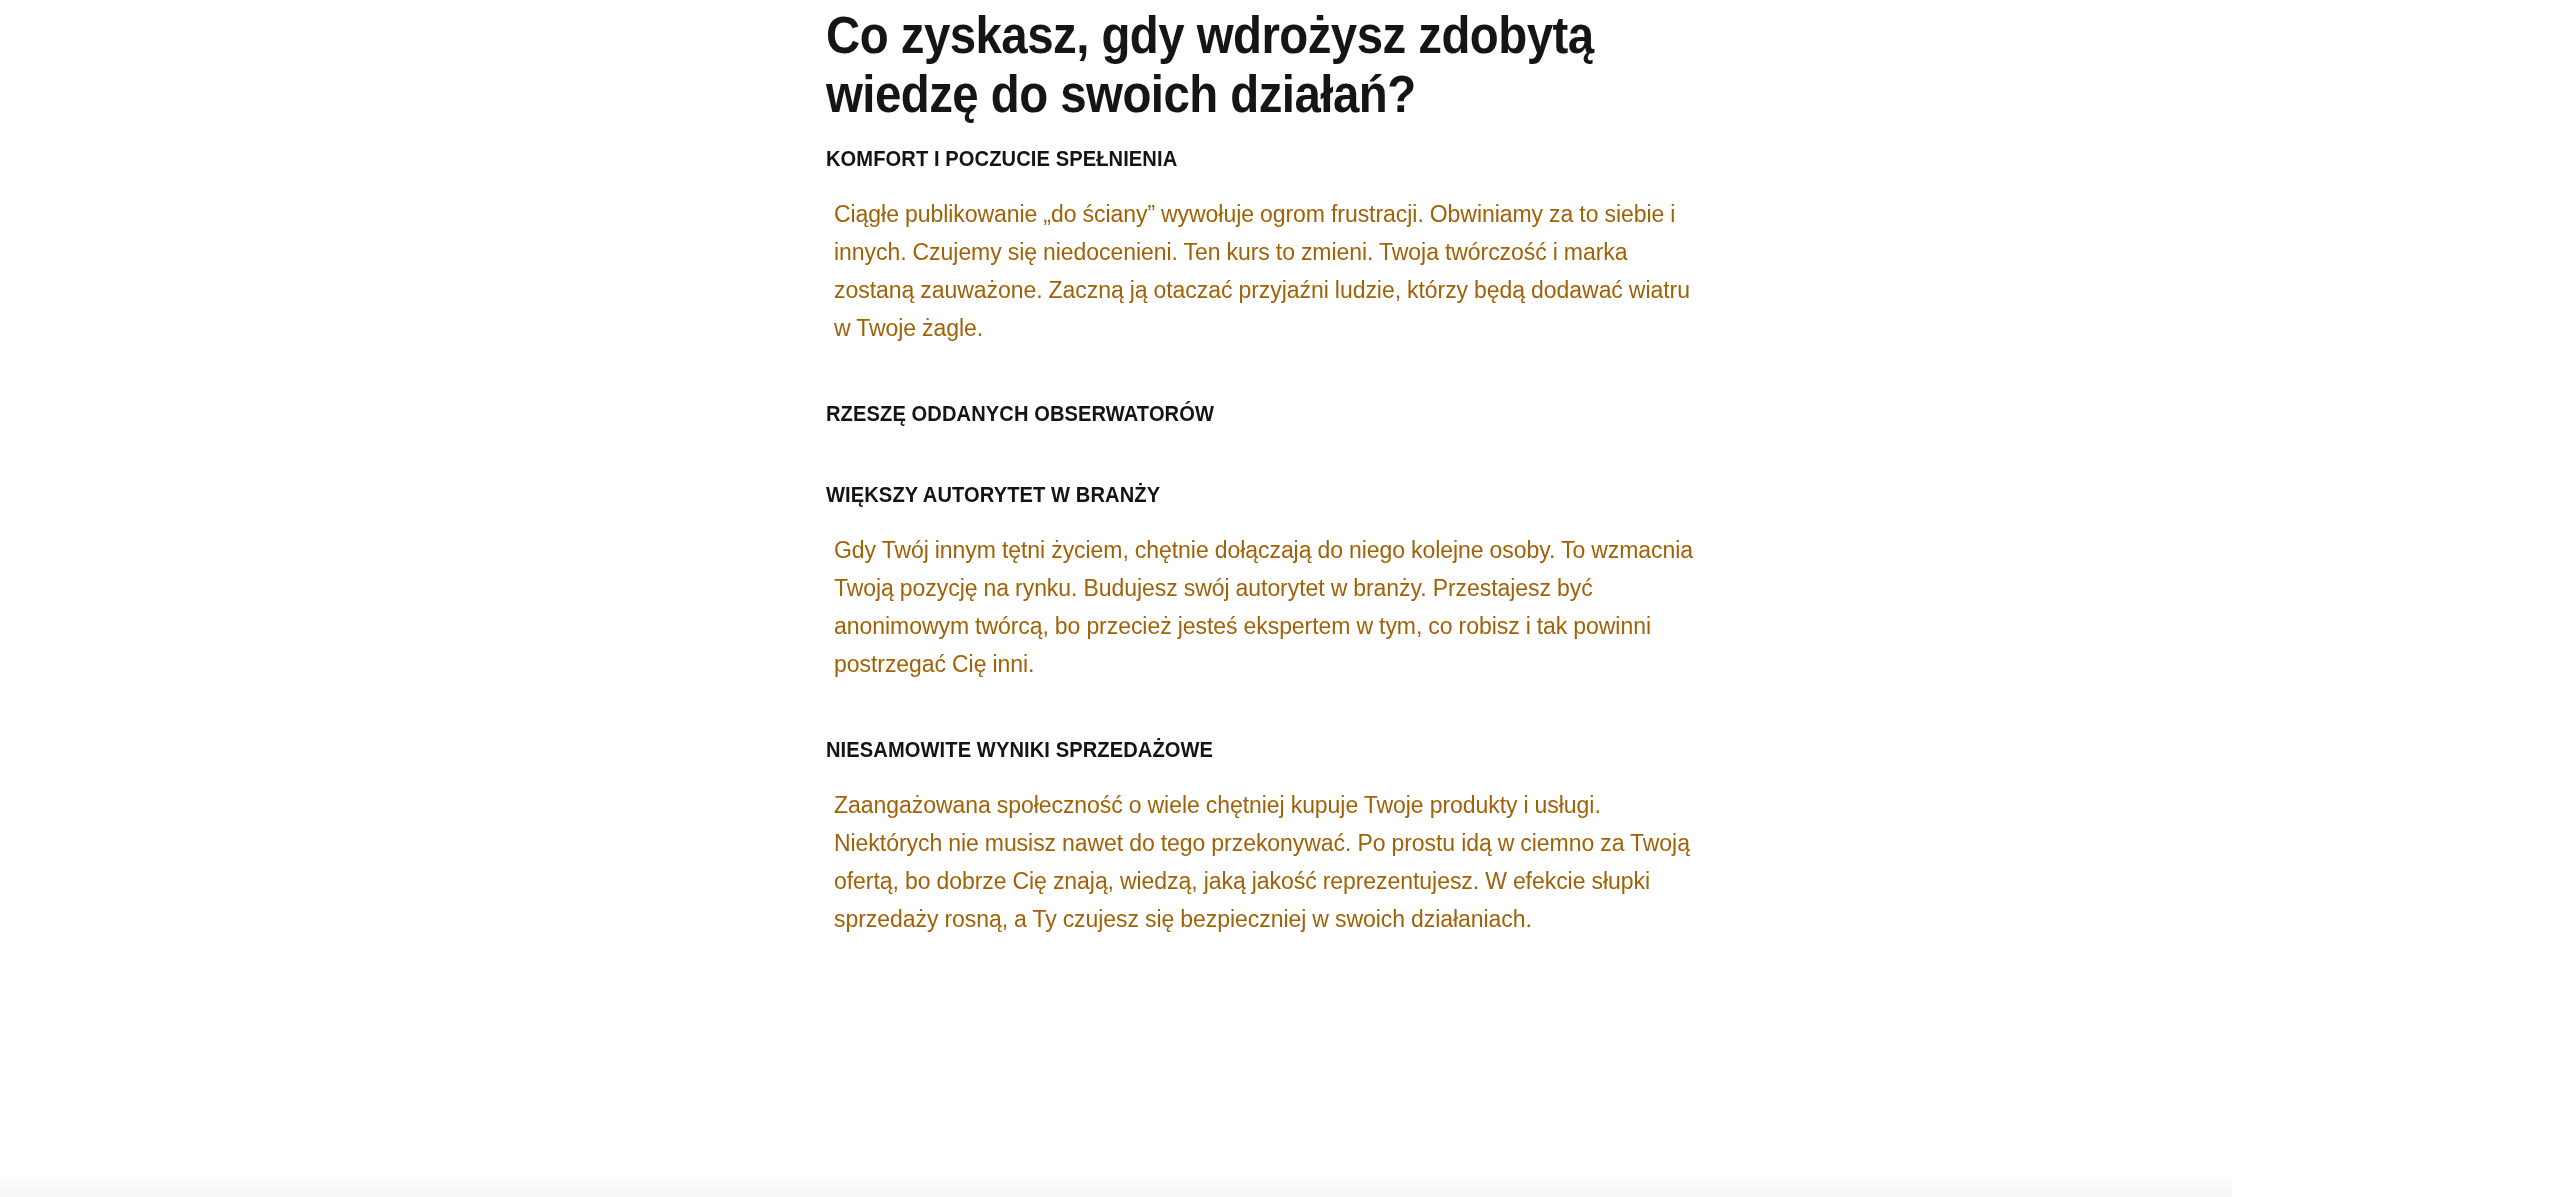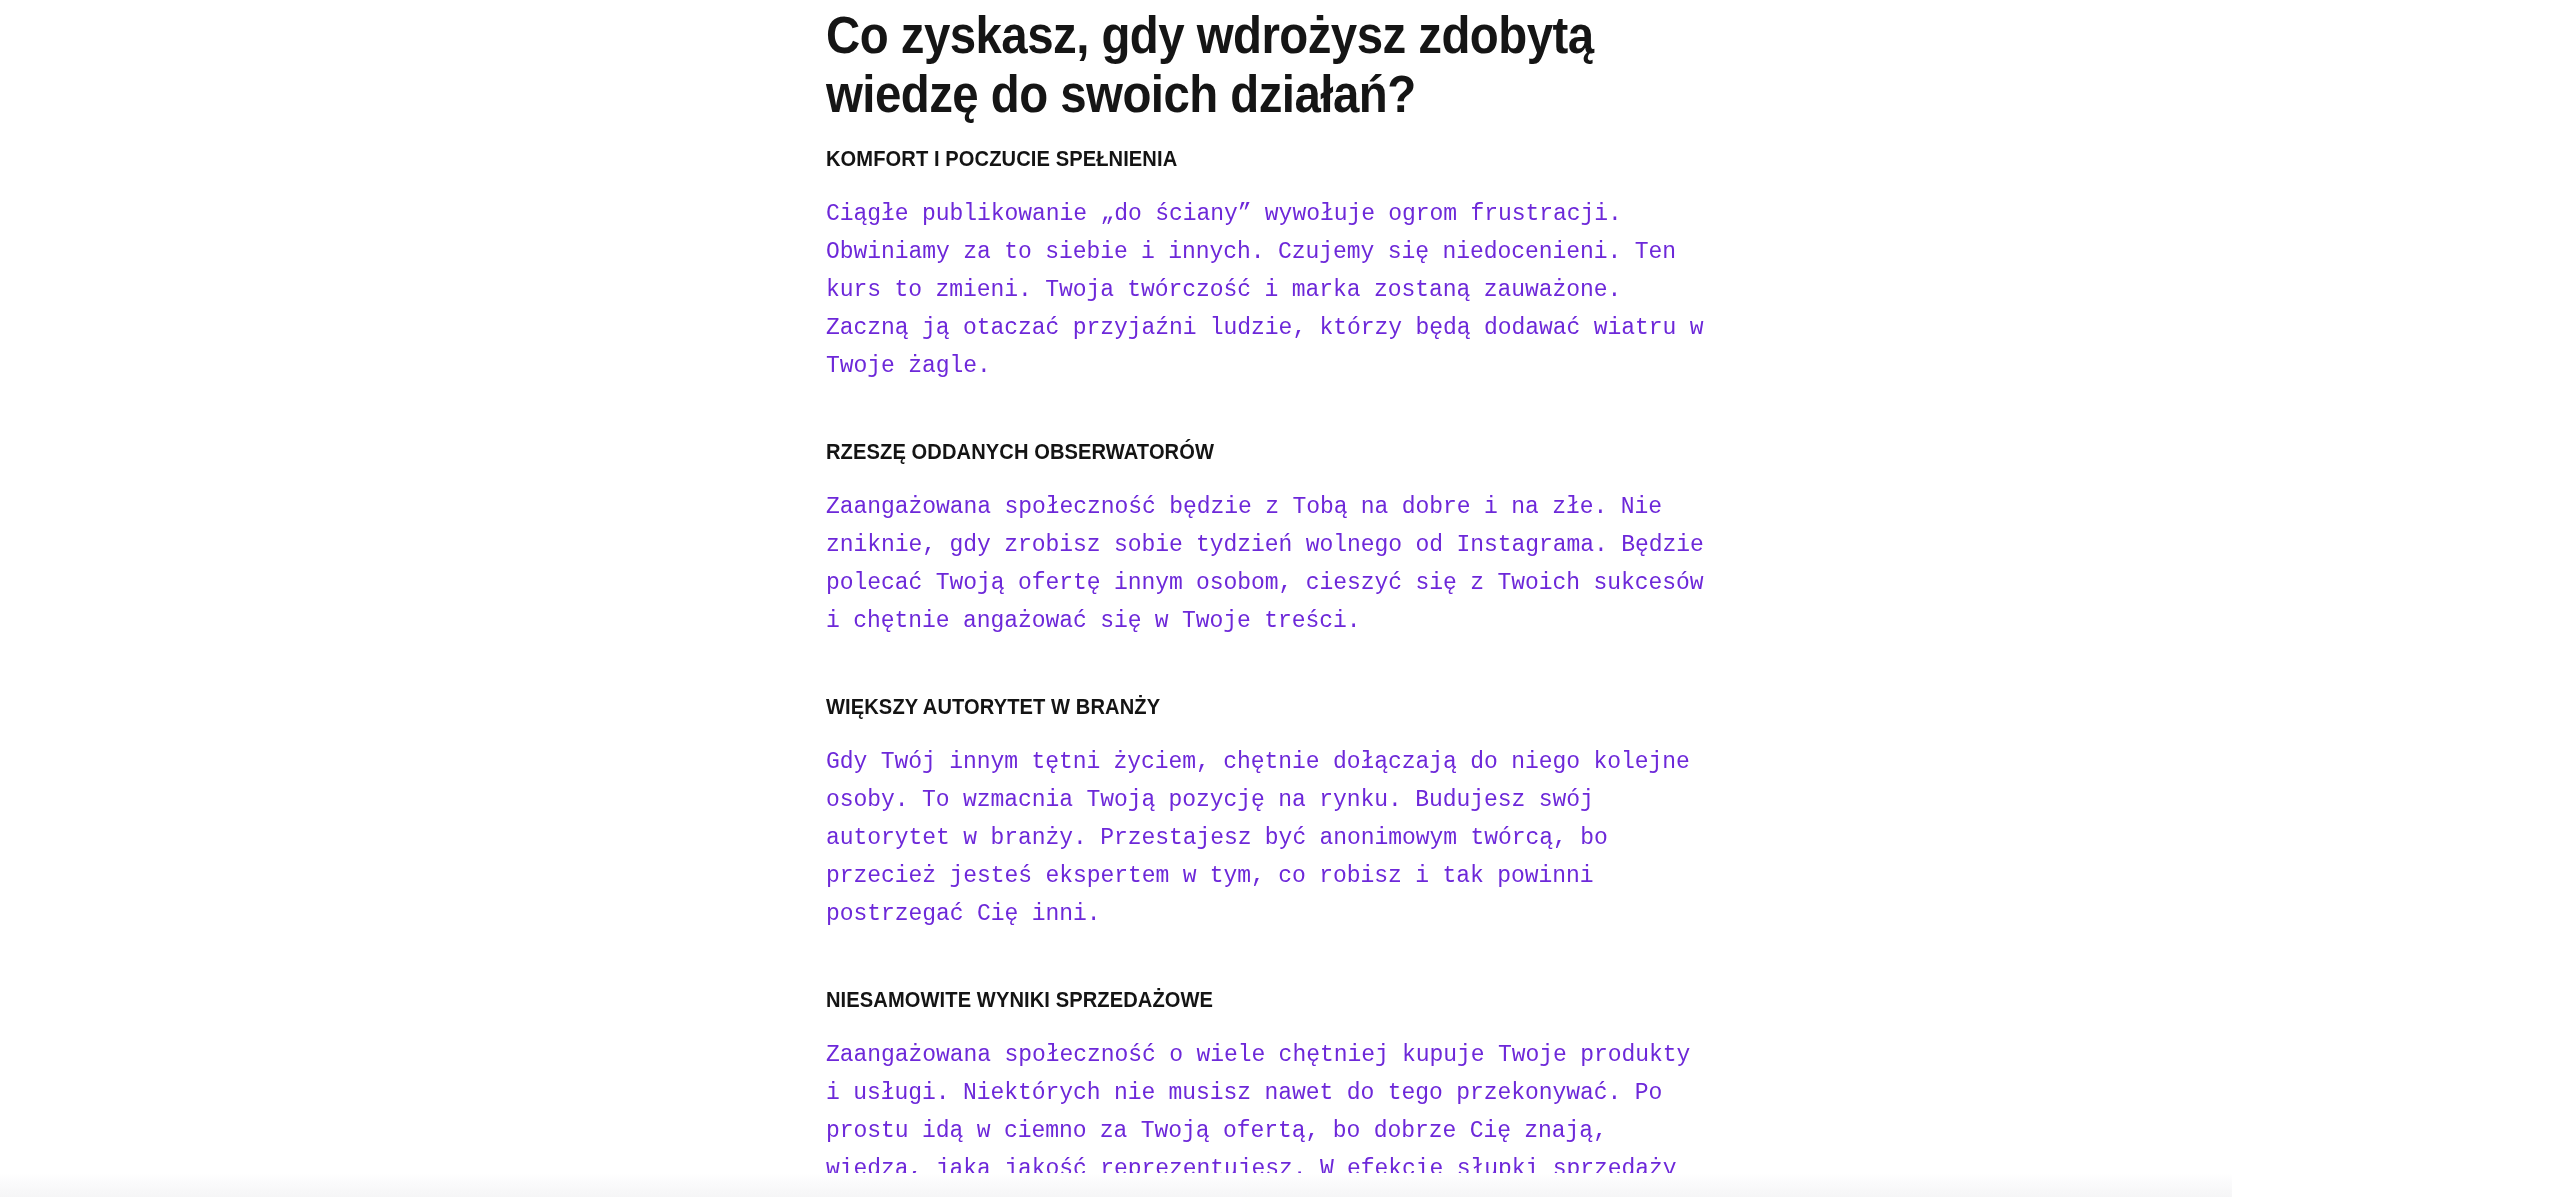--- a/index.html
+++ b/index.html
@@ -63,28 +63,28 @@
     line-height: 28px;
     letter-spacing: 0.1px;
     color: #141414;
     text-transform: uppercase;
     transform: scaleX(0.94);
     transform-origin: left top;
     white-space: nowrap;
   }
 
   .section-body {
-    margin: 0;
+    margin: 8px;
     padding: 0;
-    font-family: Liberation Mono, monospace;
+    font-family: Liberation Sans, sans-serif;
     font-weight: 400;
     font-size: 23px;
     line-height: 38px;
     letter-spacing: -0.05px;
-    color: #6d28d9;
+    color: #a16207;
     word-spacing: -0.3px;
   }
 
   
   .sec-1 { margin-top: 21.4px; }
   .sec-2, .sec-3, .sec-4 { margin-top: 53px; }
   .section-heading + .section-body { margin-top: 22px; }
 
   
   .bottom-band {
@@ -107,21 +107,20 @@
     <h1 class="article-title">Co zyskasz, gdy wdrożysz zdobytą
 wiedzę do swoich działań?</h1>
 
     <section class="section sec-1">
       <h2 class="section-heading">KOMFORT I POCZUCIE SPEŁNIENIA</h2>
       <p class="section-body">Ciągłe publikowanie „do ściany” wywołuje ogrom frustracji. Obwiniamy za to siebie i innych. Czujemy się niedocenieni. Ten kurs to zmieni. Twoja twórczość i marka zostaną zauważone. Zaczną ją otaczać przyjaźni ludzie, którzy będą dodawać wiatru w Twoje żagle.</p>
     </section>
 
     <section class="section sec-2">
       <h2 class="section-heading">RZESZĘ ODDANYCH OBSERWATORÓW</h2>
-      <p class="section-body">Zaangażowana społeczność będzie z Tobą na dobre i na złe. Nie zniknie, gdy zrobisz sobie tydzień wolnego od Instagrama. Będzie polecać Twoją ofertę innym osobom, cieszyć się z Twoich sukcesów i chętnie angażować się w Twoje treści.</p>
     </section>
 
     <section class="section sec-3">
       <h2 class="section-heading">WIĘKSZY AUTORYTET W BRANŻY</h2>
       <p class="section-body">Gdy Twój innym tętni życiem, chętnie dołączają do niego kolejne osoby. To wzmacnia Twoją pozycję na rynku. Budujesz swój autorytet w branży. Przestajesz być anonimowym twórcą, bo przecież jesteś ekspertem w tym, co robisz i tak powinni postrzegać Cię inni.</p>
     </section>
 
     <section class="section sec-4">
       <h2 class="section-heading">NIESAMOWITE WYNIKI SPRZEDAŻOWE</h2>
       <p class="section-body">Zaangażowana społeczność o wiele chętniej kupuje Twoje produkty i usługi. Niektórych nie musisz nawet do tego przekonywać. Po prostu idą w ciemno za Twoją ofertą, bo dobrze Cię znają, wiedzą, jaką jakość reprezentujesz. W efekcie słupki sprzedaży rosną, a Ty czujesz się bezpieczniej w swoich działaniach.</p>

